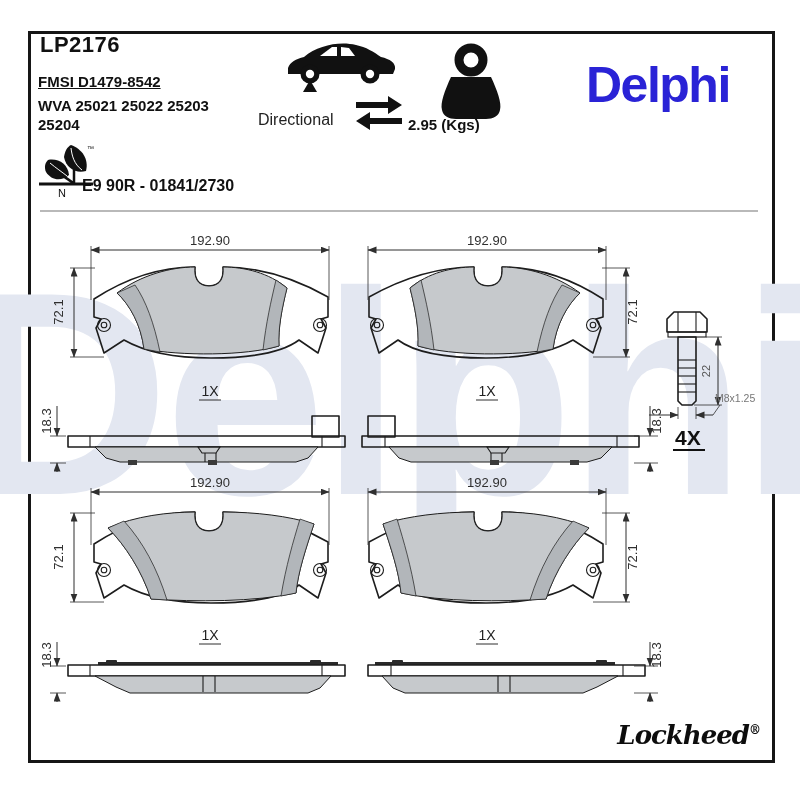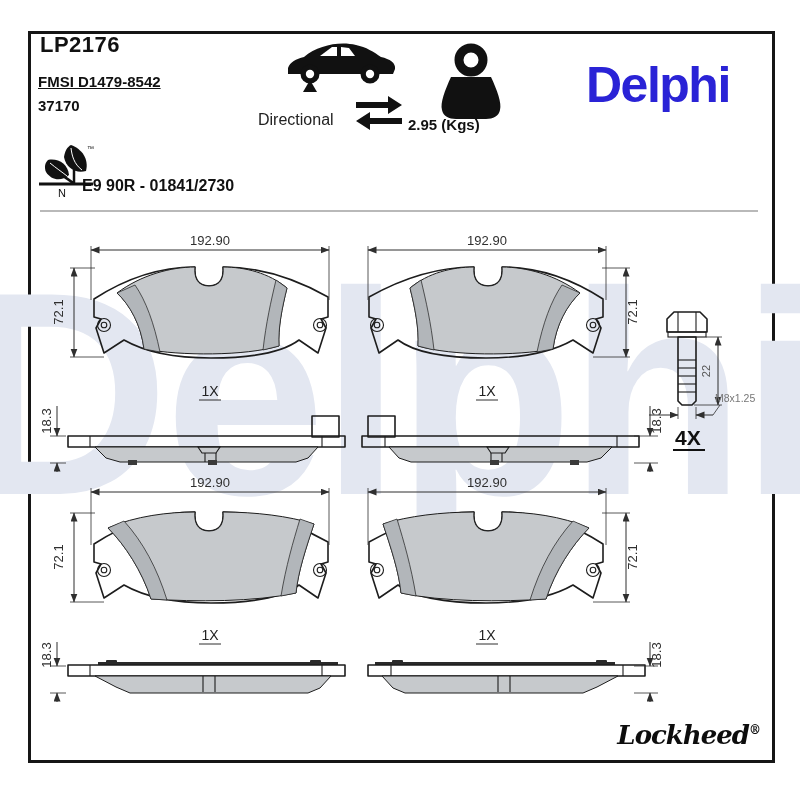--- a/index.html
+++ b/index.html
@@ -39,21 +39,22 @@
   .extline{stroke:var(--dim-color);stroke-width:.8;fill:none;}
 </style>
 </head>
 <body>
 
 <div class="abs page-border"></div>
 
 <div class="abs part-number">LP2176</div>
 <div class="abs fmsi">FMSI D1479-8542</div>
 <div class="abs wva">
-  <div>37170</div>
+  <div>WVA 25021 25022 25203</div>
+  <div>25204</div>
 </div>
 
 <svg class="abs" style="left:284px;top:38px;" width="130" height="100" viewBox="0 0 130 100">
   <g>
     <path d="M 4,36 L 4,30 C 6,24 12,21 20,19 C 34,7 56,3 72,7 C 82,9 90,14 97,19 C 106,21 112,25 111,31 L 109,36 Z" fill="#111"></path>
     <path d="M 36,18 L 48,9 L 53,9 L 53,18 Z" fill="#fff"></path>
     <path d="M 57,18 L 57,9 L 65,10 L 71,18 Z" fill="#fff"></path>
     <circle cx="26" cy="36" r="9.5" fill="#111"></circle>
       <circle cx="26" cy="36" r="4.2" fill="#fff"></circle>
     <circle cx="86" cy="36" r="9.5" fill="#111"></circle>

